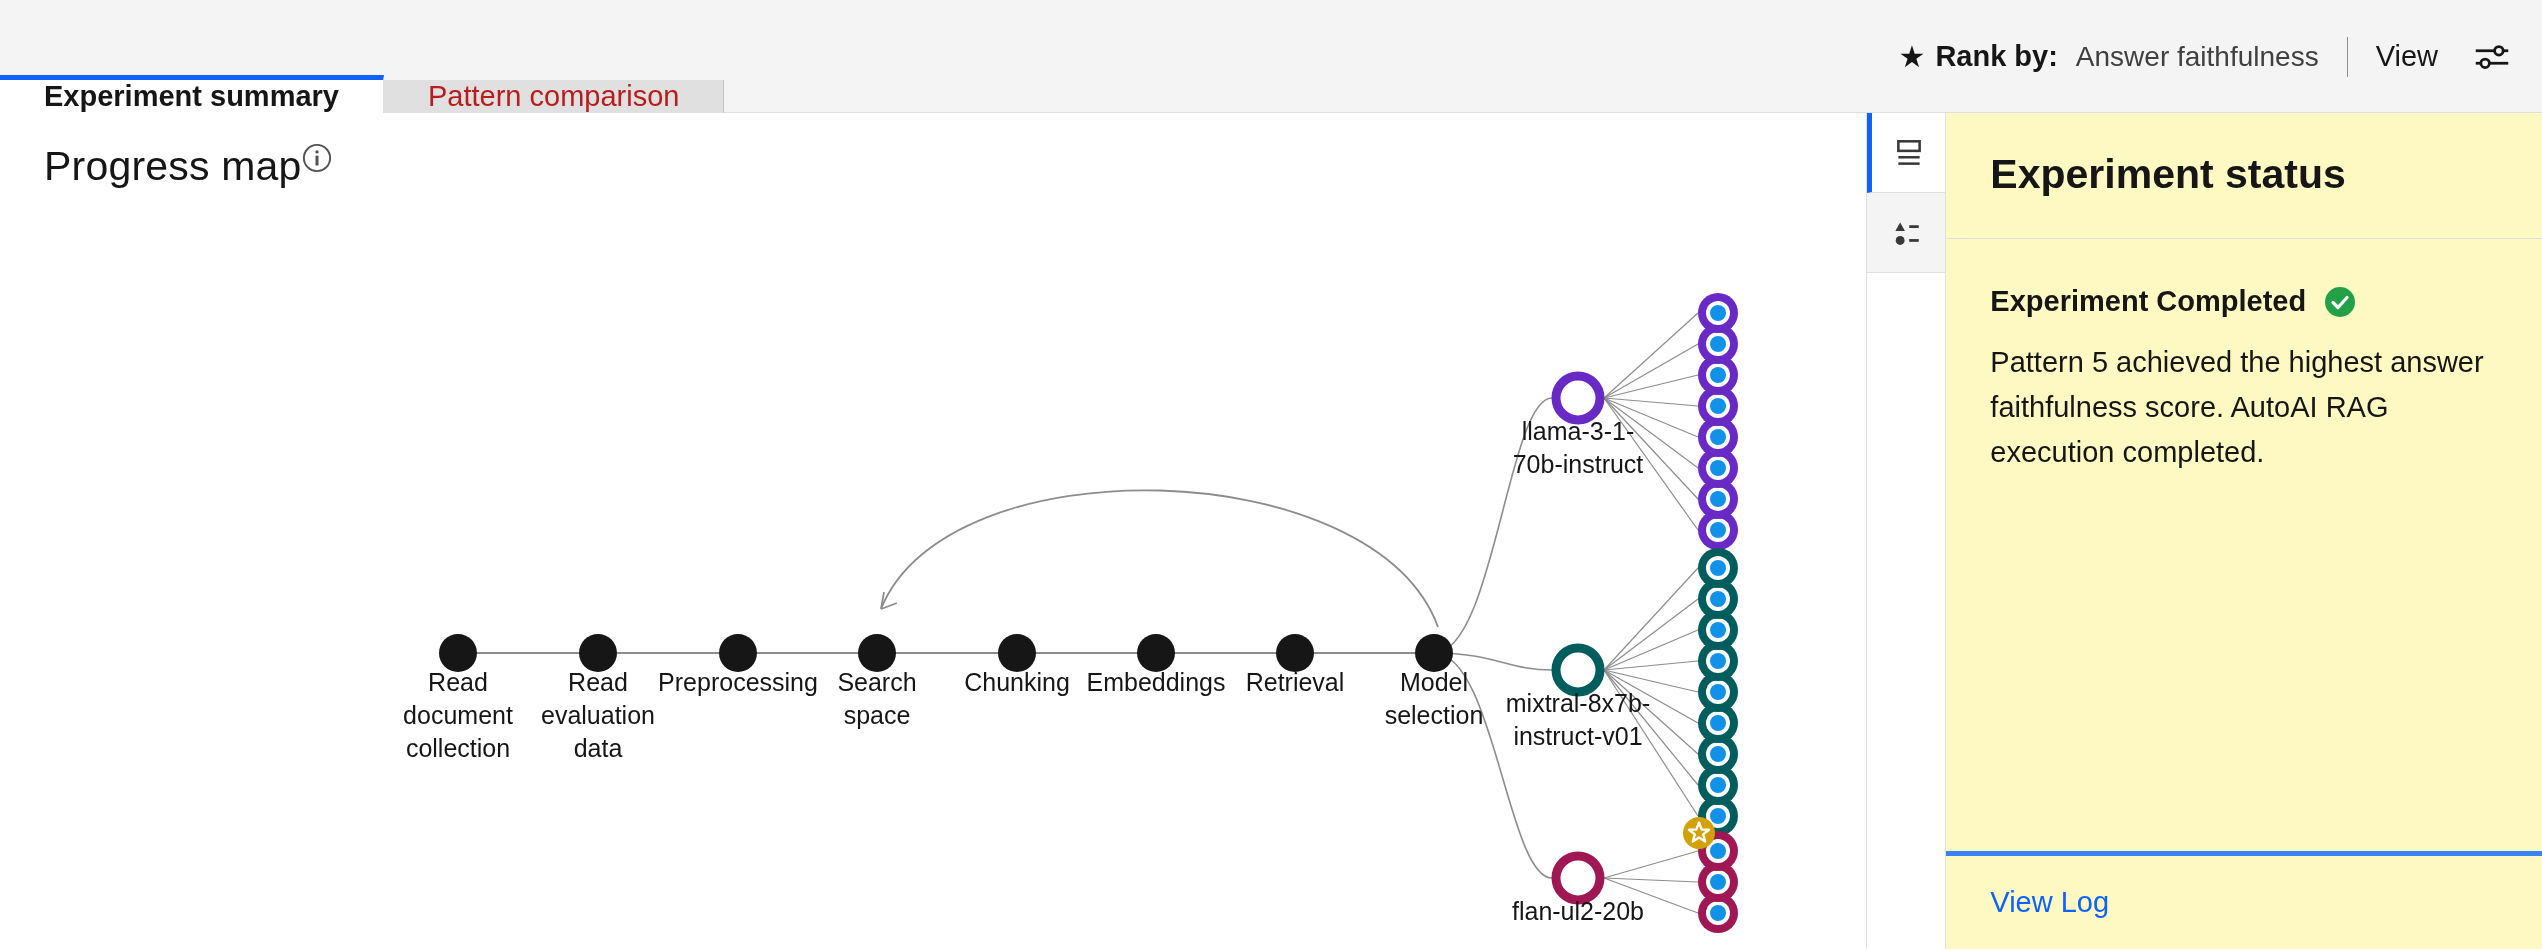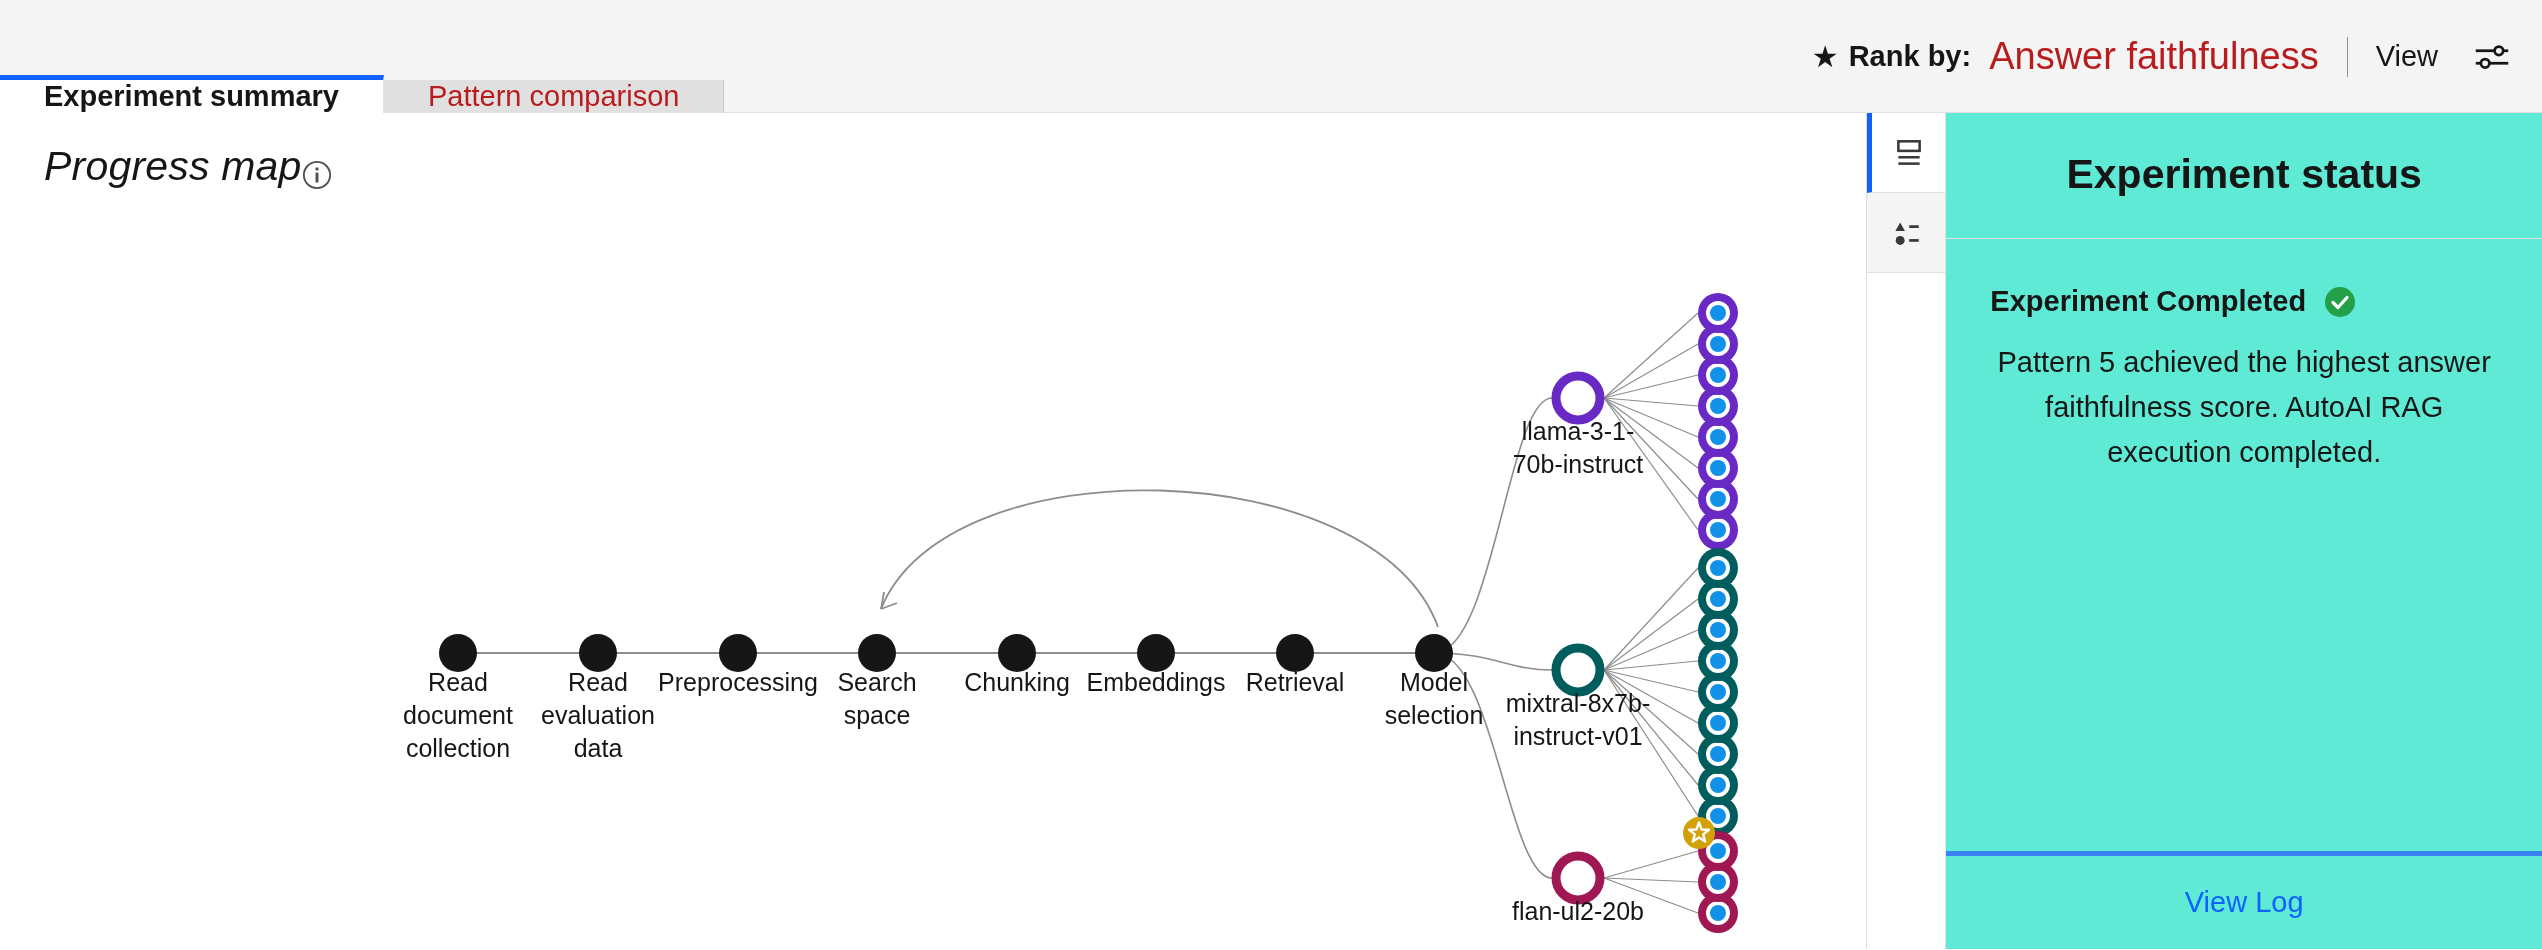--- a/index.html
+++ b/index.html
@@ -41,38 +41,38 @@
   .topbar-right {
     margin-left: auto;
     display: flex;
     align-items: center;
     gap: 0;
     padding-right: 30px;
     height: 113px;
   }
   .star-icon { font-size: 30px; color: #161616; margin-right: 10px; line-height: 1; }
   .rank-label { font-size: 29px; font-weight: 700; color: #161616; margin-right: 18px; }
-  .rank-value { font-size: 38px; color: #b91c1c; }
+  .rank-value { font-size: 28px; color: #404040; }
   .vdiv { width: 1px; height: 40px; background: #8d8d8d; margin: 0 28px; }
   .mean-value { font-size: 29px; color: #161616; margin-right: 34px; }
   .sliders-icon { width: 40px; height: 40px; display: block; cursor: pointer; }
 
   
   .body-wrap { display: flex; height: 836px; }
 
   .canvas-area {
     position: relative;
     width: 1905px;
     height: 836px;
     background: #ffffff;
     overflow: hidden;
   }
   .page-title-row {
     position: absolute; left: 44px; top: 30px;
-    display: flex; align-items: flex-end;  font-style: italic;
+    display: flex; align-items: flex-start; 
   }
   .page-title { font-size: 41px; color: #161616; font-weight: 400; letter-spacing: .2px; }
   .info-icon { width: 30px; height: 30px; display: block; }
 
   .map-svg { position: absolute; left: 0; top: 0; width: 1905px; height: 836px; }
 
   .node-label {
     font-family: "Liberation Sans", sans-serif;
     font-size: 25px;
     fill: #161616;
@@ -104,25 +104,24 @@
   }
   .rail-btn.active {
     background: #ffffff;
     border-left: 5px solid #0f62fe;
   }
   .rail-btn svg { display: block; }
 
   
   .panel {
     flex: 1 1 auto;
-    background: #5eead4;
+    background: #fef9c3;
     display: flex;
     flex-direction: column;
     height: 836px;
-    text-align: center;
   }
   .panel-header {
     padding: 38px 44px 40px 44px;
     border-bottom: 1px solid #e0e0e0;
   }
   .panel-title { font-size: 41px; font-weight: 700; color: #161616; }
   .panel-content { padding: 46px 44px 0 44px; flex: 1 1 auto; }
   .status-row { display: flex; align-items: center; gap: 18px; margin-bottom: 22px; }
   .status-title { font-size: 29px; font-weight: 700; color: #161616; }
   .check-icon { width: 32px; height: 32px; display: block; }

